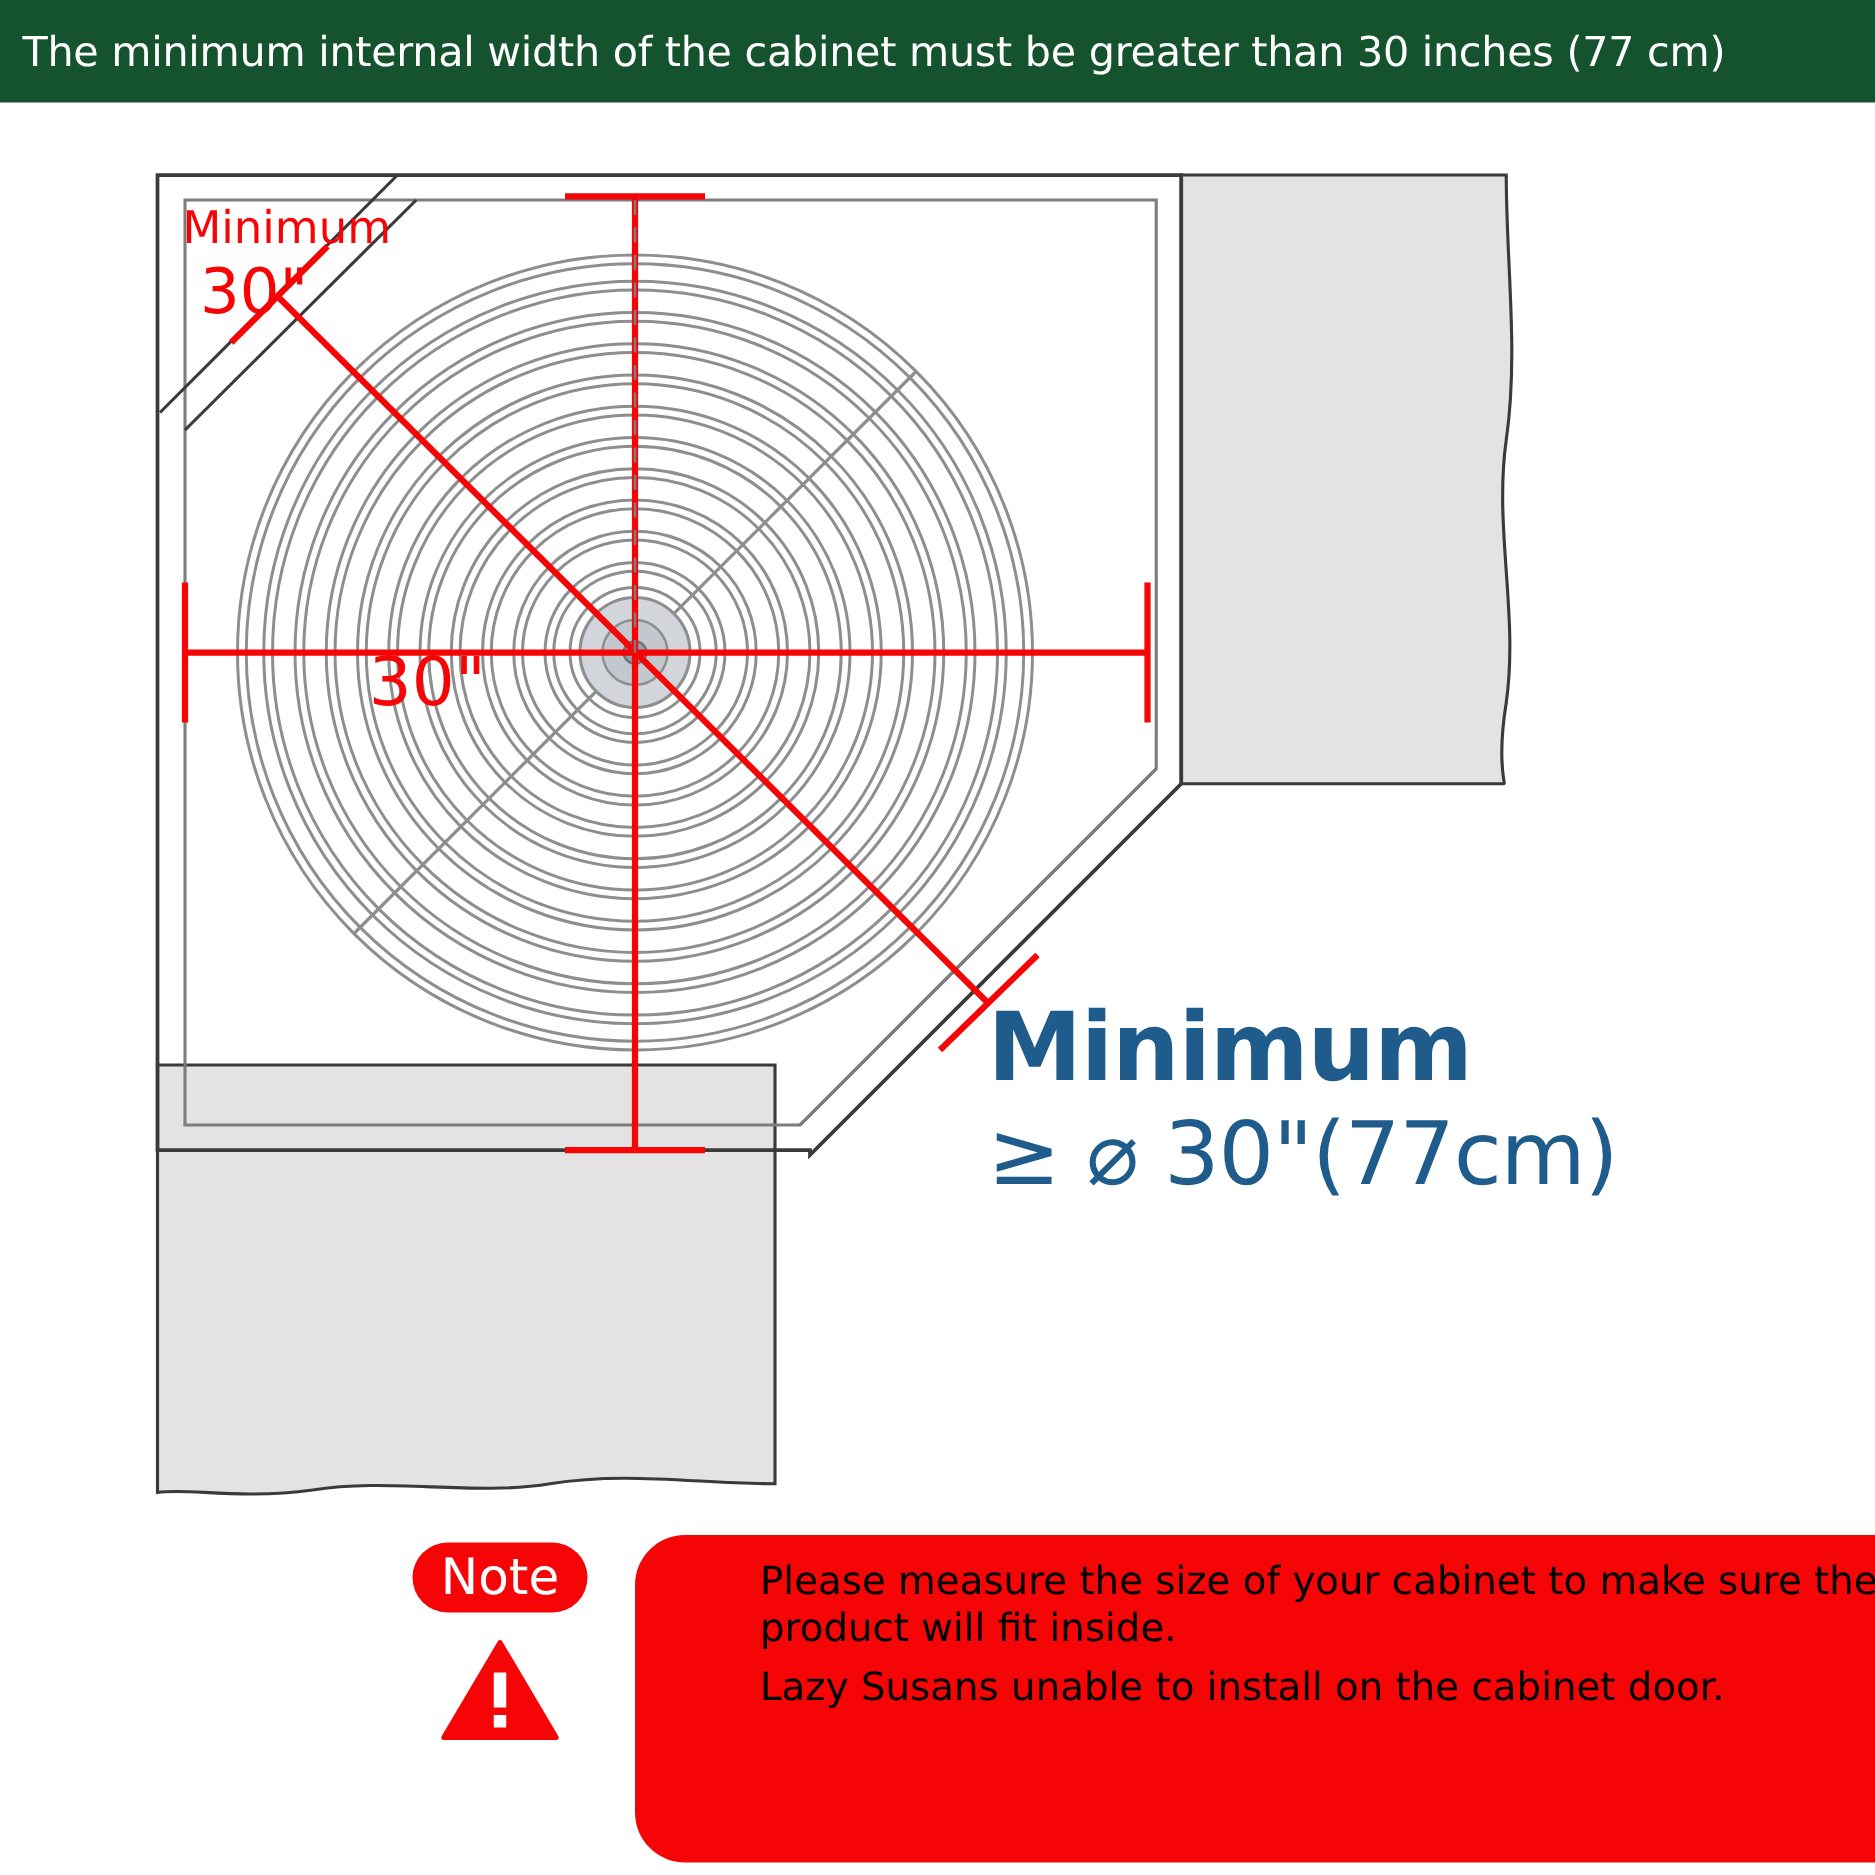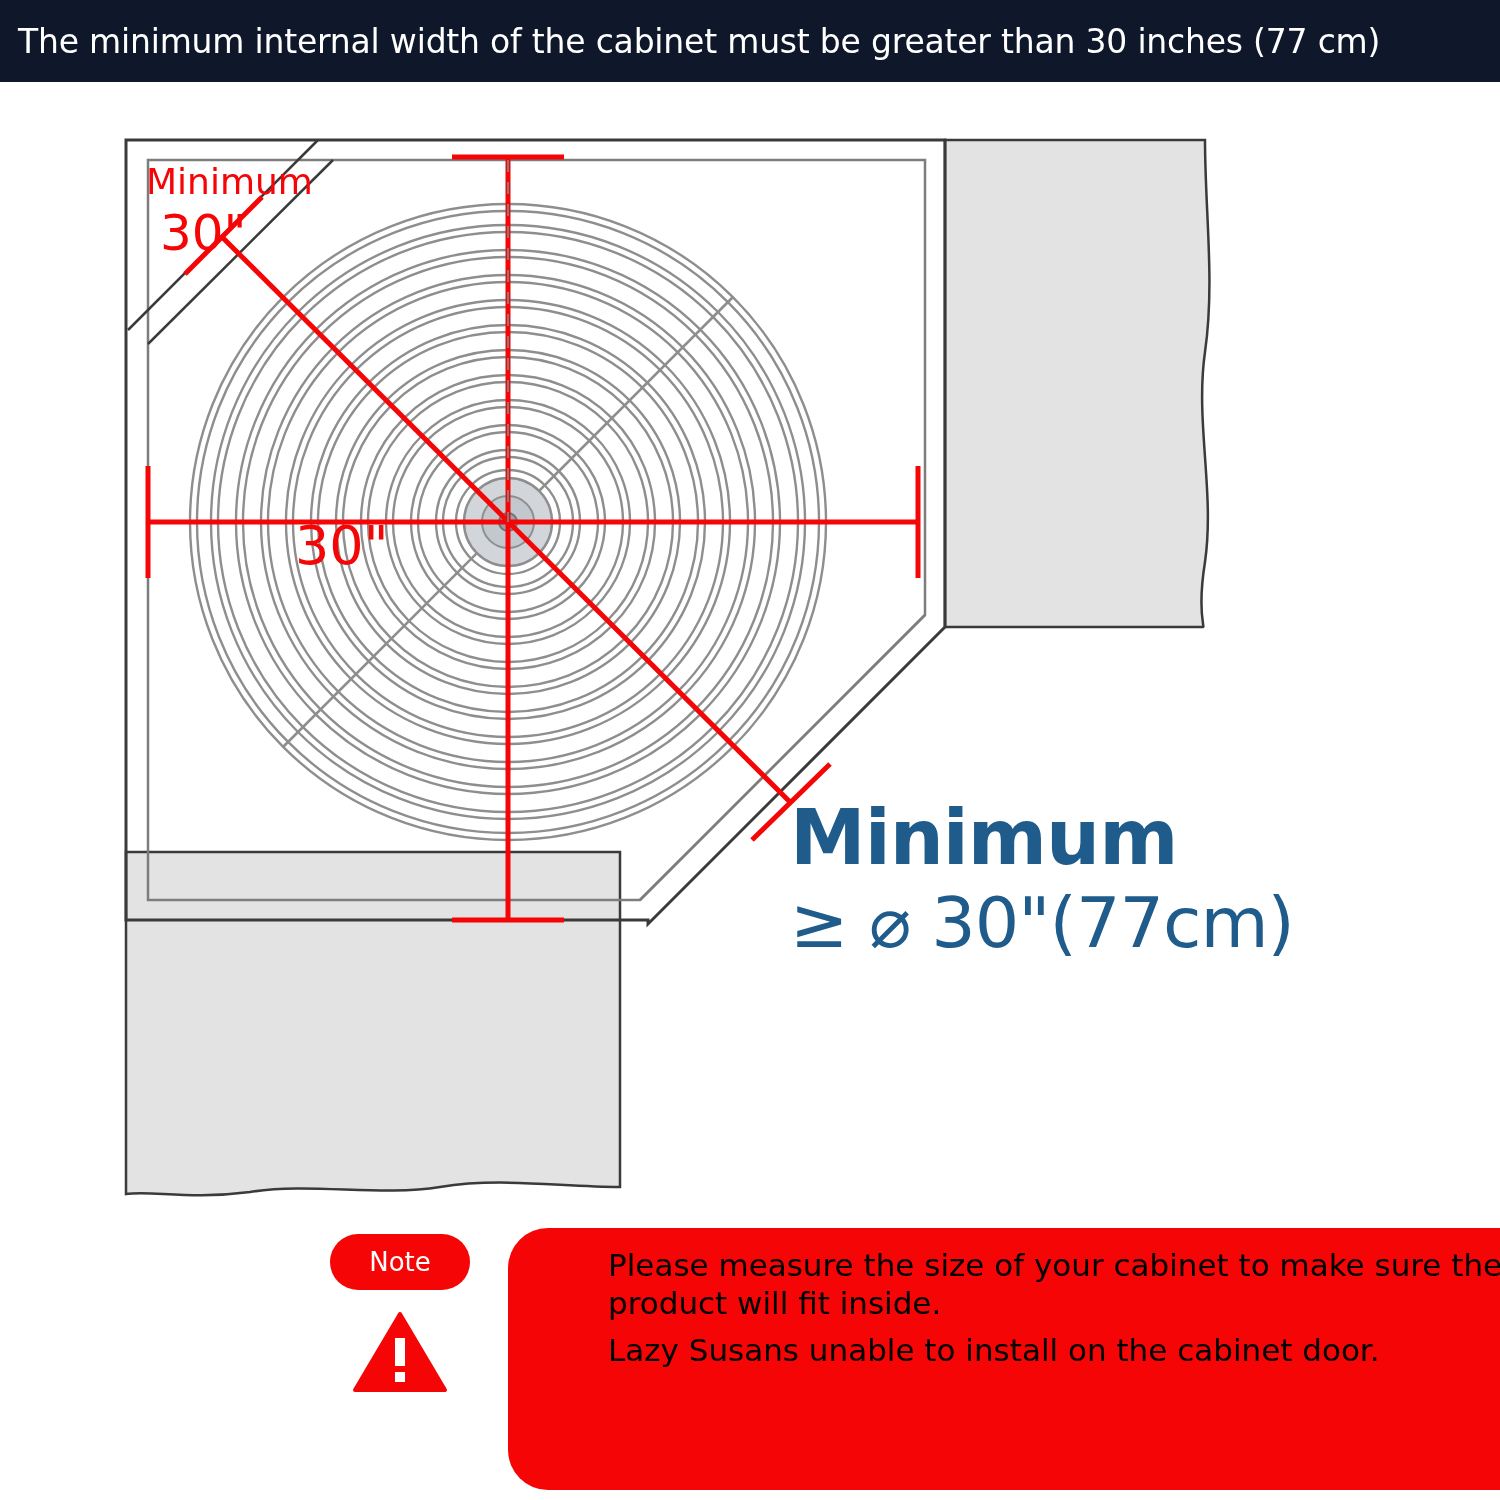--- a/index.html
+++ b/index.html
@@ -15,21 +15,21 @@
     overflow: hidden;
   }
 
   
   #top-banner {
     position: absolute;
     left: 0;
     top: 0;
     width: 1500px;
     height: 82px;
-    background: #0f172a;
+    background: #14532d;
     display: flex;
     align-items: center;
     box-sizing: border-box;
     padding-left: 18px;
     text-align: right;
   }
   #top-banner .banner-text {
     color: #ffffff;
     font-size: 33px;
     font-family: "DejaVu Sans", sans-serif;
@@ -81,21 +81,21 @@
   }
   #note-badge {
     position: absolute;
     left: 330px;
     top: 12px;
     width: 140px;
     height: 56px;
     border-radius: 28px;
     background: #f50505;
     color: #ffffff;
-    font-size: 26px;
+    font-size: 40px;
     display: flex;
     align-items: center;
     justify-content: center;
     font-family: "DejaVu Sans", sans-serif;
   }
   #note-warning {
     position: absolute;
     left: 352px;
     top: 88px;
     width: 96px;

